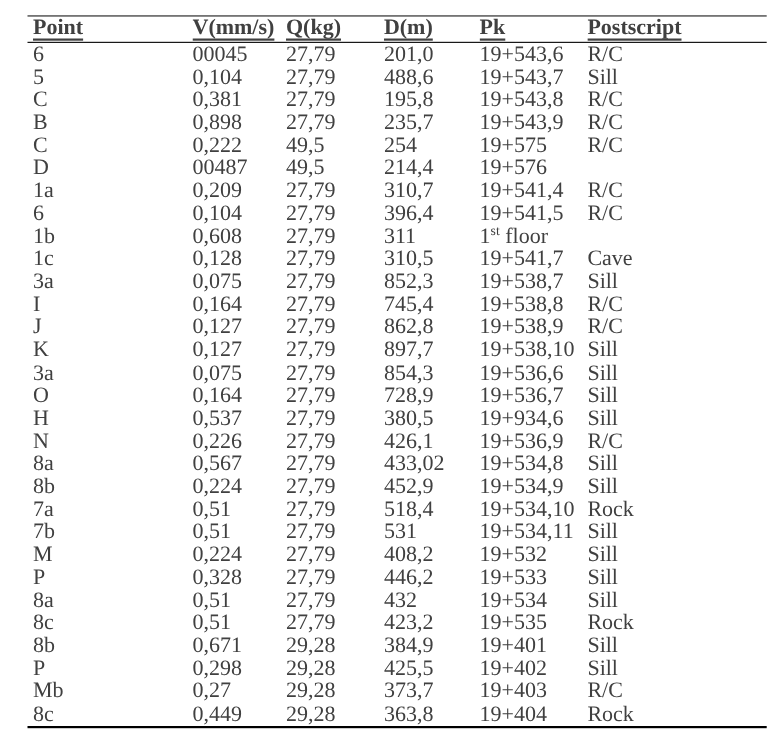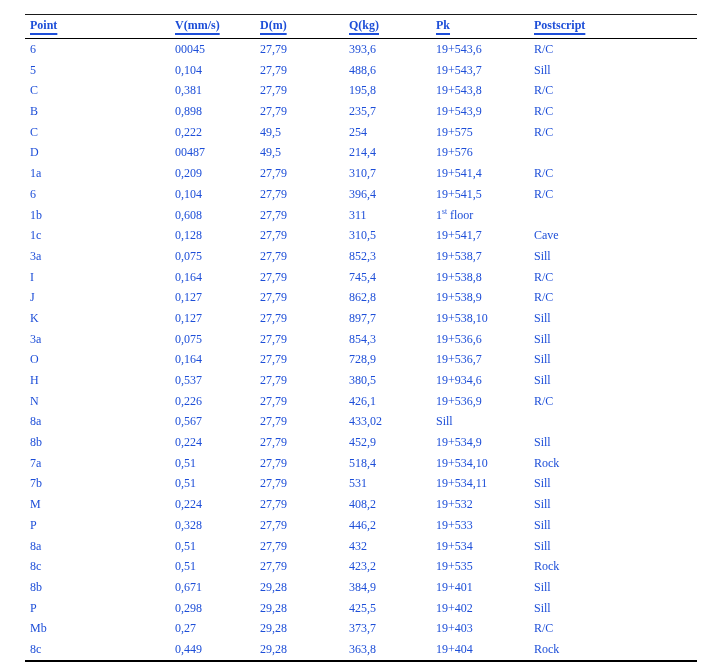--- a/index.html
+++ b/index.html
@@ -8,22 +8,22 @@
     background: #ffffff;
     width: 707px;
     height: 669px;
     overflow: hidden;
   }
   .doc {
     position: relative;
     width: 578px;
     height: 669px;
     font-family: "Liberation Serif", "DejaVu Serif", serif;
-    color: #1d4ed8;
-    font-size: 12px;
+    color: #404040;
+    font-size: 20px;
   }
   .vtable {
     position: absolute;
     left: 25px;
     top: 14px;
     width: 672px;
     border-top: 1.5px solid #1a1a1a;
     border-bottom: 2px solid #000000;
   }
   .trow {
@@ -54,32 +54,32 @@
 </style>
 </head>
 <body>
 
 <div class="doc">
   <div class="vtable">
 
     <div class="trow header">
       <div class="cell c-point"><span class="hlabel">Point</span></div>
       <div class="cell c-v"><span class="hlabel">V(mm/s)</span></div>
+      <div class="cell c-q"><span class="hlabel">Q(kg)</span></div>
       <div class="cell c-d"><span class="hlabel">D(m)</span></div>
-      <div class="cell c-q"><span class="hlabel">Q(kg)</span></div>
       <div class="cell c-pk"><span class="hlabel">Pk</span></div>
       <div class="cell c-postscript"><span class="hlabel">Postscript</span></div>
     </div>
 
     <div id="rows">
   <div class="trow">
     <div class="cell c-point">6</div>
     <div class="cell c-v">00045</div>
     <div class="cell c-q">27,79</div>
-    <div class="cell c-d">393,6</div>
+    <div class="cell c-d">201,0</div>
     <div class="cell c-pk">19+543,6</div>
     <div class="cell c-postscript">R/C</div>
   </div>
 
   <div class="trow">
     <div class="cell c-point">5</div>
     <div class="cell c-v">0,104</div>
     <div class="cell c-q">27,79</div>
     <div class="cell c-d">488,6</div>
     <div class="cell c-pk">19+543,7</div>
@@ -226,20 +226,21 @@
     <div class="cell c-d">426,1</div>
     <div class="cell c-pk">19+536,9</div>
     <div class="cell c-postscript">R/C</div>
   </div>
 
   <div class="trow">
     <div class="cell c-point">8a</div>
     <div class="cell c-v">0,567</div>
     <div class="cell c-q">27,79</div>
     <div class="cell c-d">433,02</div>
+    <div class="cell c-pk">19+534,8</div>
     <div class="cell c-postscript">Sill</div>
   </div>
 
   <div class="trow">
     <div class="cell c-point">8b</div>
     <div class="cell c-v">0,224</div>
     <div class="cell c-q">27,79</div>
     <div class="cell c-d">452,9</div>
     <div class="cell c-pk">19+534,9</div>
     <div class="cell c-postscript">Sill</div>

